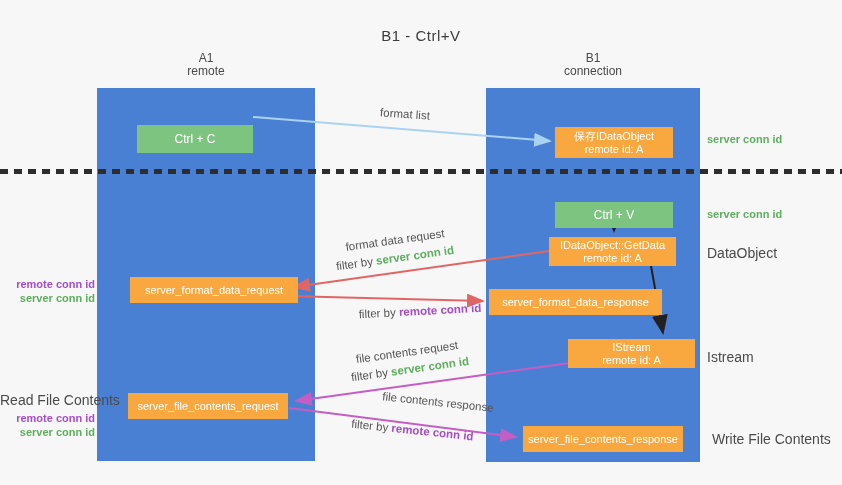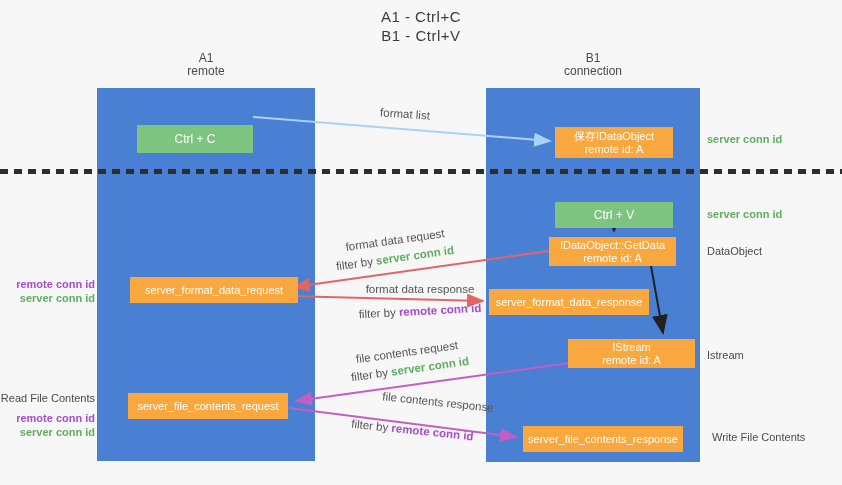--- a/index.html
+++ b/index.html
@@ -25,36 +25,35 @@
   svg.arrows{left:0;top:0;z-index:3;}
   .node{
     z-index:4;display:flex;flex-direction:column;align-items:center;justify-content:center;
     color:#fff;font-size:11px;line-height:13px;text-align:center;
   }
   .node.green{background:var(--box-green);font-size:12px;margin-top:21px;}
   .node.orange{background:var(--box-orange);}
   .side-label{z-index:4;font-size:11px;white-space:nowrap;}
   .side-label.green{color:var(--label-green);font-weight:bold;}
   .side-label.purple{color:var(--label-purple);font-weight:bold;}
-  .side-label.plain{color:var(--text-mid);font-size:11px;}
+  .side-label.plain{color:var(--text-mid);font-size:14px;}
   .left-stack{text-align:right;}
   .edge-label{z-index:4;font-size:11.5px;color:#555;text-align:center;white-space:nowrap;}
   .edge-label .key-green{color:var(--label-green);font-weight:bold;}
   .edge-label .key-purple{color:var(--label-purple);font-weight:bold;}
   .rot-up{transform:rotate(-8deg);}
   .rot-dn{transform:rotate(6deg);}
   .rot-sm{transform:rotate(4deg);}
   .rot-xs{transform:rotate(-3deg);}
 </style>
 </head>
 <body>
 
 <div class="canvas">
 
-  <div class="abs title-line" style="top:8px;left:0;">A1 - Ctrl+C</div>
   <div class="abs title-line" style="top:27px;left:0;">B1 - Ctrl+V</div>
 
   <div class="abs lane-header" style="left:97px;top:52px;width:218px;">
     <div>A1</div>
     <div>remote</div>
   </div>
   <div class="abs lane-header" style="left:486px;top:52px;width:214px;text-align:center;">
     <div>B1</div>
     <div>connection</div>
   </div>
@@ -98,42 +97,41 @@
   <div class="abs node green" style="left:555px;top:181px;width:118px;height:26px;">
     <span>Ctrl + V</span>
   </div>
   <div class="abs node orange" style="left:549px;top:237px;width:127px;height:29px;text-align:right;">
     <span>IDataObject::GetData</span>
     <span>remote id: A</span>
   </div>
   <div class="abs node orange" style="left:130px;top:277px;width:168px;height:26px;">
     <span>server_format_data_request</span>
   </div>
-  <div class="abs node orange" style="left:489px;top:289px;width:160px;height:26px;">
+  <div class="abs node orange" style="left:489px;top:289px;width:173px;height:26px;">
     <span>server_format_data_response</span>
   </div>
   <div class="abs node orange" style="left:568px;top:339px;width:127px;height:29px;">
     <span>IStream</span>
     <span>remote id: A</span>
   </div>
   <div class="abs node orange" style="left:128px;top:393px;width:160px;height:26px;">
     <span>server_file_contents_request</span>
   </div>
   <div class="abs node orange" style="left:523px;top:426px;width:160px;height:26px;">
     <span>server_file_contents_response</span>
   </div>
 
   <div class="abs edge-label rot-sm" style="left:350px;top:108px;width:110px;">format list</div>
 
   <div class="abs edge-label rot-up" style="left:300px;top:234px;width:190px;">format data request</div>
   <div class="abs edge-label rot-up" style="left:300px;top:252px;width:190px;">
     <span>filter by </span><span class="key-green">server conn id</span>
   </div>
 
-  <div class="abs edge-label" style="left:340px;top:283px;width:160px;">format data response</div>
   <div class="abs edge-label rot-xs" style="left:330px;top:305px;width:180px;">
     <span>filter by </span><span class="key-purple">remote conn id</span>
   </div>
 
   <div class="abs edge-label rot-up" style="left:327px;top:346px;width:160px;">file contents request</div>
   <div class="abs edge-label rot-up" style="left:320px;top:363px;width:180px;">
     <span>filter by </span><span class="key-green">server conn id</span>
   </div>
 
   <div class="abs edge-label rot-dn" style="left:358px;top:396px;width:160px;">file contents response</div>

